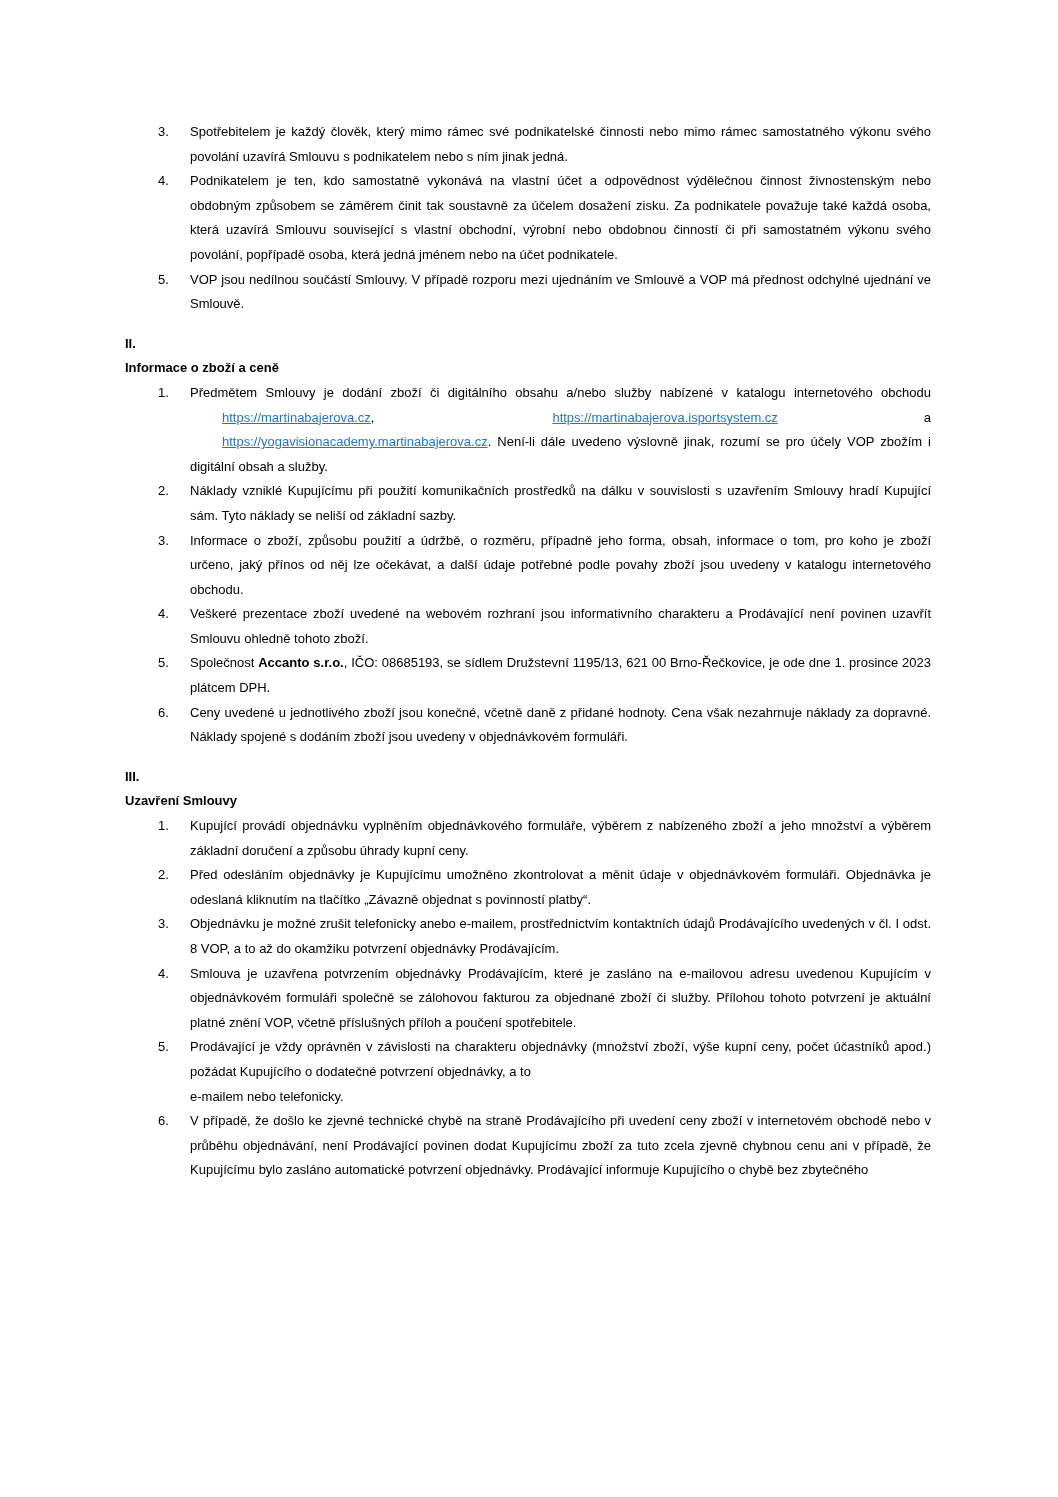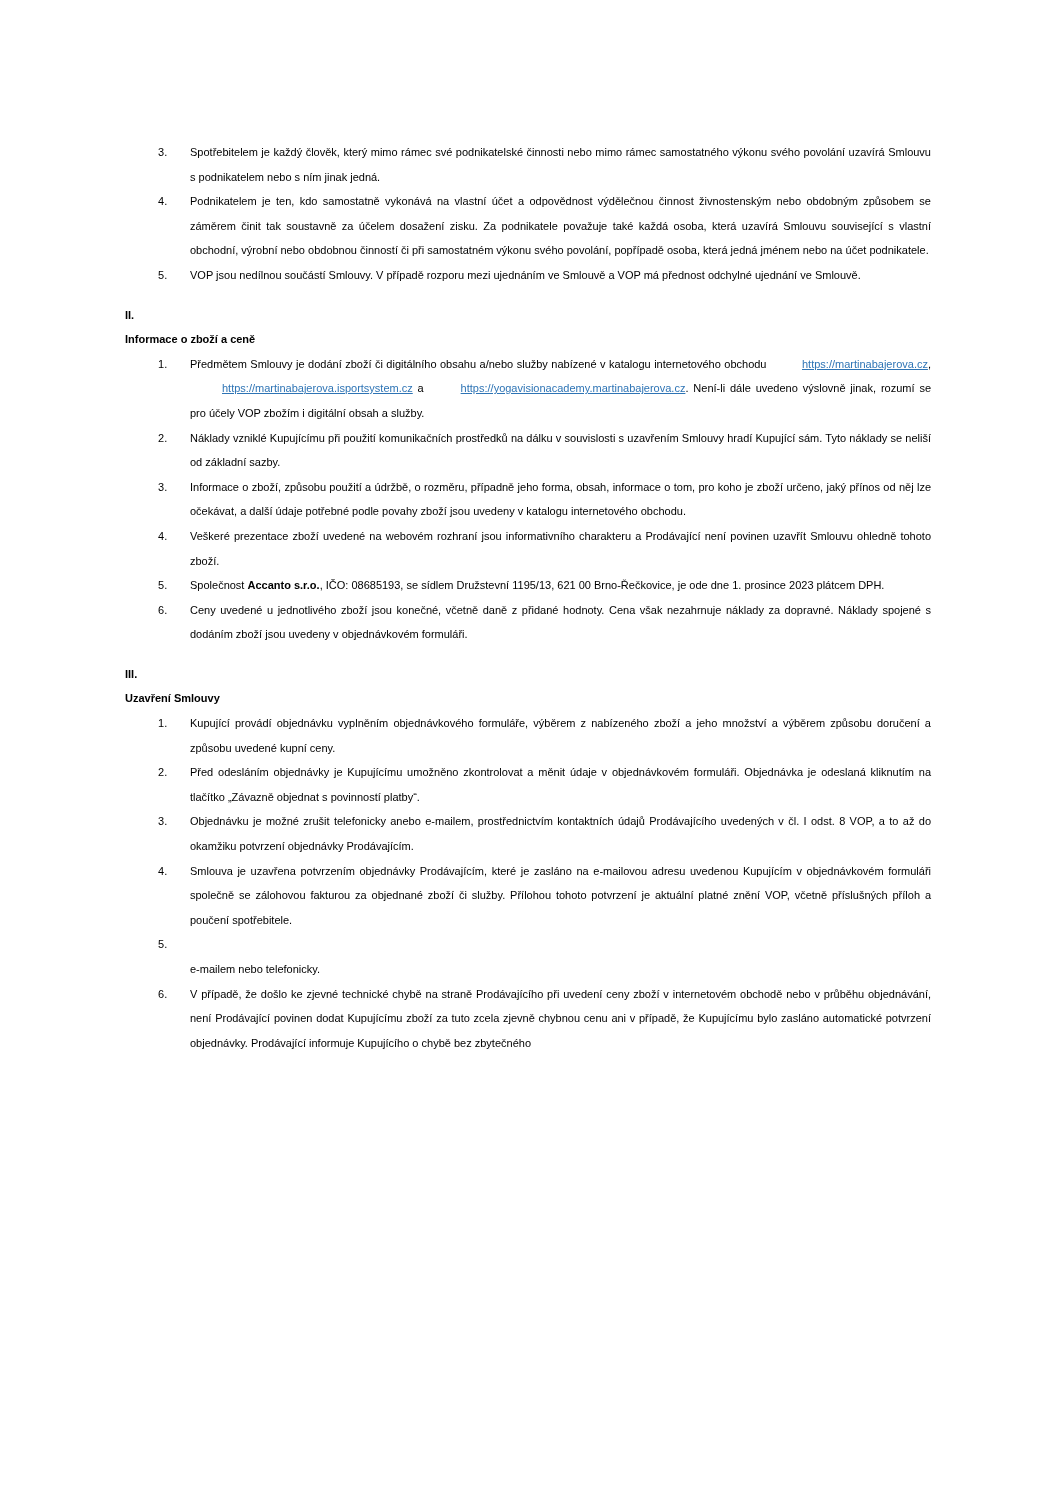--- a/index.html
+++ b/index.html
@@ -11,23 +11,23 @@
     width: 1058px;
     height: 1497px;
     position: relative;
     font-family: "Liberation Sans", "DejaVu Sans", sans-serif;
     color: #000000;
     overflow: hidden;
   }
   .doc {
     position: absolute;
     left: 125px;
-    top: 140px;
+    top: 120px;
     width: 806px;
-    font-size: 11px;
+    font-size: 13px;
     line-height: 24.6px;
   }
   .heading {
     text-align: left;
     font-weight: 700;
     margin-top: 15px;
   }
   ol.list {
     list-style: none;
     margin: 0;
@@ -73,20 +73,20 @@
       <li><span>Informace o zboží, způsobu použití a údržbě, o rozměru, případně jeho forma, obsah, informace o tom, pro koho je zboží určeno, jaký přínos od něj lze očekávat, a další údaje potřebné podle povahy zboží jsou uvedeny v katalogu internetového obchodu.</span></li>
       <li><span>Veškeré prezentace zboží uvedené na webovém rozhraní jsou informativního charakteru a Prodávající není povinen uzavřít Smlouvu ohledně tohoto zboží.</span></li>
       <li><span>Společnost </span><strong>Accanto s.r.o.</strong><span>, IČO: 08685193, se sídlem Družstevní 1195/13, 621 00 Brno-Řečkovice, je ode dne 1. prosince 2023 plátcem DPH.</span></li>
       <li><span>Ceny uvedené u jednotlivého zboží jsou konečné, včetně daně z přidané hodnoty. Cena však nezahrnuje náklady za dopravné. Náklady spojené s dodáním zboží jsou uvedeny v objednávkovém formuláři.</span></li>
     </ol>
     <div class="heading">
       <div>III.</div>
       <div>Uzavření Smlouvy</div>
     </div>
     <ol class="list" style="counter-reset: itm 0;">
-      <li><span>Kupující provádí objednávku vyplněním objednávkového formuláře, výběrem z nabízeného zboží a jeho množství a výběrem způsobu doručení a způsobu uvedené kupní ceny.</span></li>
+      <li><span>Kupující provádí objednávku vyplněním objednávkového formuláře, výběrem z nabízeného zboží a jeho množství a výběrem základní doručení a způsobu úhrady kupní ceny.</span></li>
       <li><span>Před odesláním objednávky je Kupujícímu umožněno zkontrolovat a měnit údaje v objednávkovém formuláři. Objednávka je odeslaná kliknutím na tlačítko „Závazně objednat s povinností platby“.</span></li>
       <li><span>Objednávku je možné zrušit telefonicky anebo e-mailem, prostřednictvím kontaktních údajů Prodávajícího uvedených v čl. I odst. 8 VOP, a to až do okamžiku potvrzení objednávky Prodávajícím.</span></li>
       <li><span>Smlouva je uzavřena potvrzením objednávky Prodávajícím, které je zasláno na e-mailovou adresu uvedenou Kupujícím v objednávkovém formuláři společně se zálohovou fakturou za objednané zboží či služby. Přílohou tohoto potvrzení je aktuální platné znění VOP, včetně příslušných příloh a poučení spotřebitele.</span></li>
-      <li><br><span>e-mailem nebo telefonicky.</span></li>
+      <li><span>Prodávající je vždy oprávněn v závislosti na charakteru objednávky (množství zboží, výše kupní ceny, počet účastníků apod.) požádat Kupujícího o dodatečné potvrzení objednávky, a to</span><br><span>e-mailem nebo telefonicky.</span></li>
       <li><span>V případě, že došlo ke zjevné technické chybě na straně Prodávajícího při uvedení ceny zboží v internetovém obchodě nebo v průběhu objednávání, není Prodávající povinen dodat Kupujícímu zboží za tuto zcela zjevně chybnou cenu ani v případě, že Kupujícímu bylo zasláno automatické potvrzení objednávky. Prodávající informuje Kupujícího o chybě bez zbytečného</span></li>
     </ol>
   </div>
 
 </body></html>

